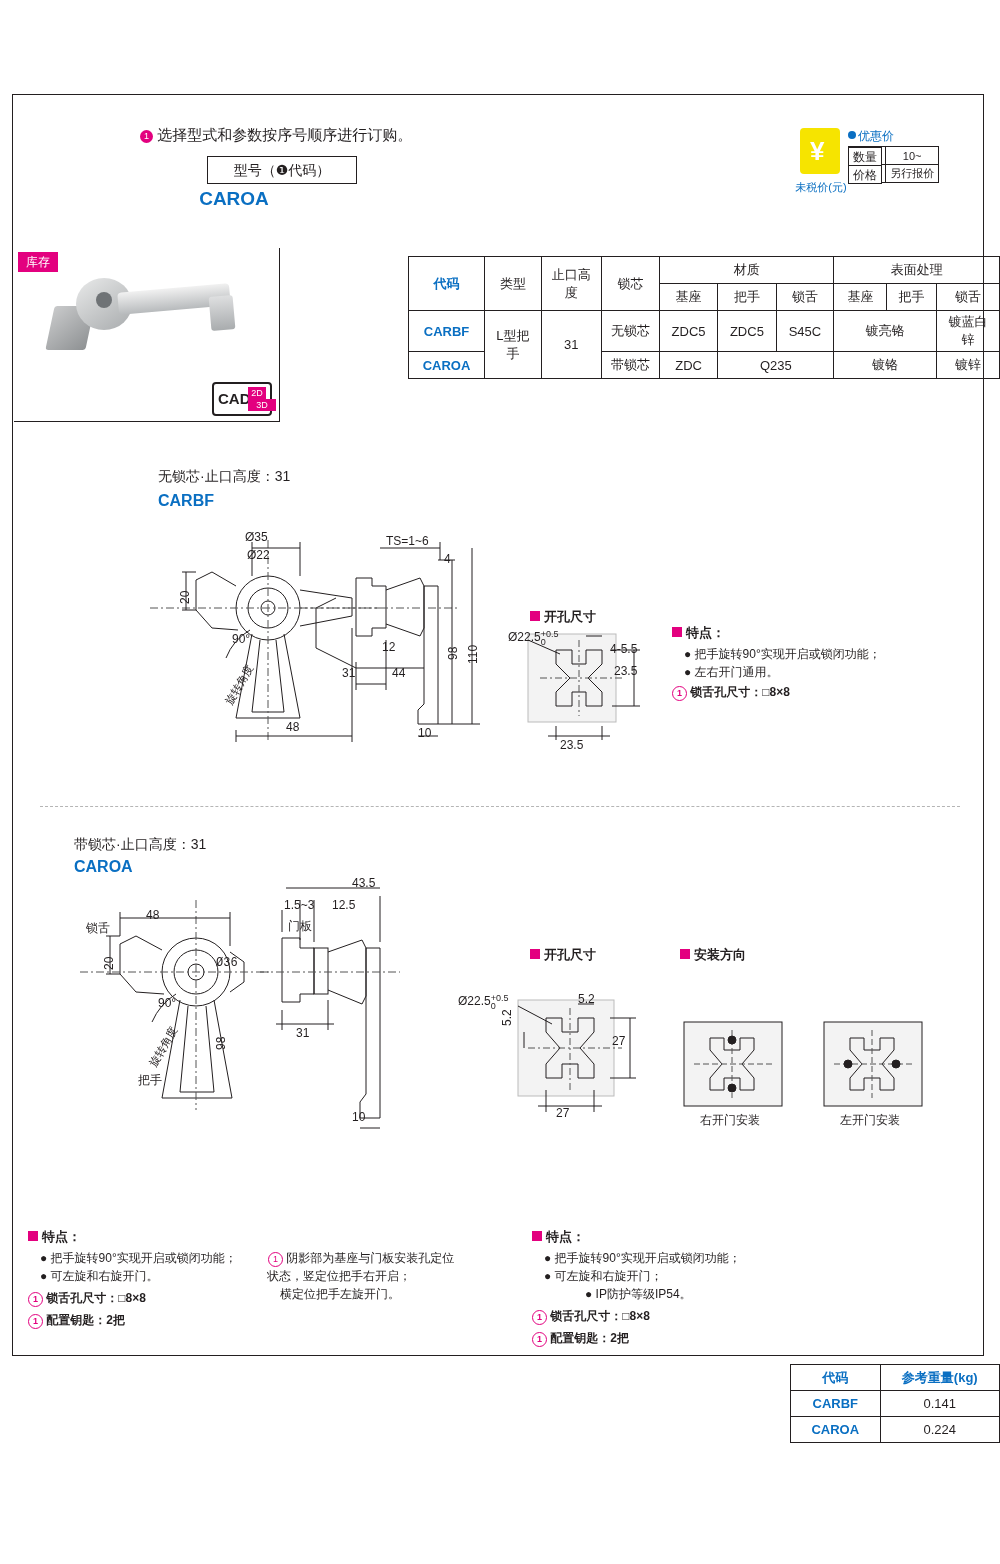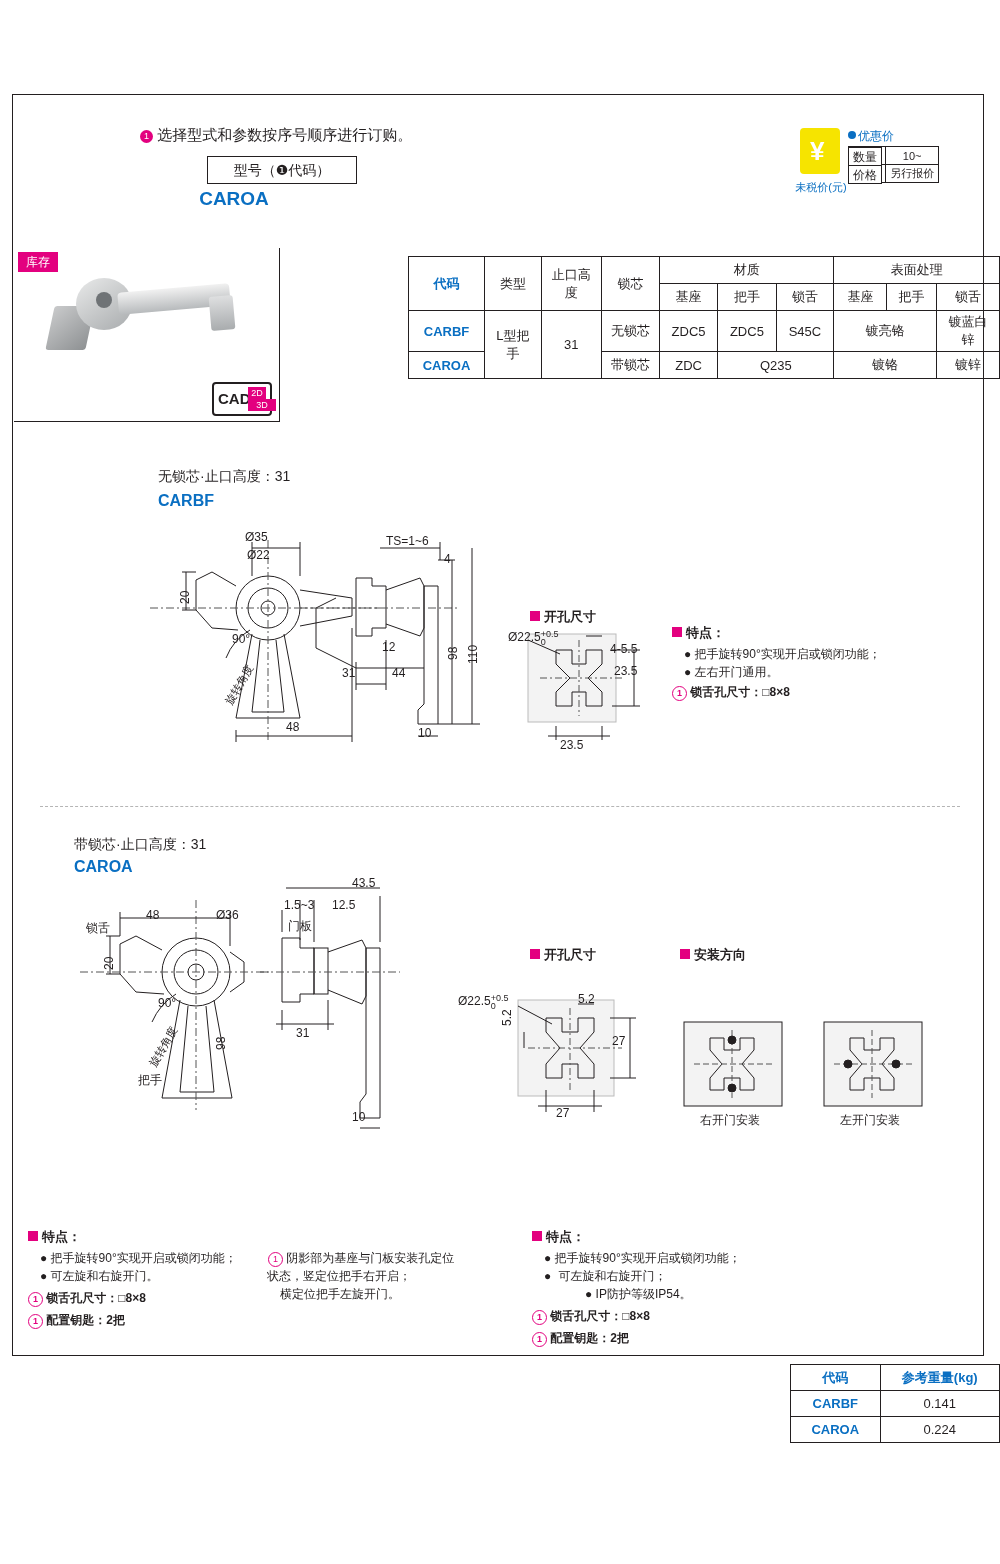--- a/index.html
+++ b/index.html
@@ -313,21 +313,21 @@
       <line x1="120" y1="936" x2="120" y2="912"></line>
       <line x1="230" y1="946" x2="230" y2="912"></line>
       <line x1="120" y1="936" x2="106" y2="936"></line>
       <line x1="120" y1="974" x2="106" y2="974"></line>
       <line x1="110" y1="936" x2="110" y2="974"></line>
       <path d="M152 1022 A 62 62 0 0 1 176 994"></path>
     </g>
   </svg>
   <div class="lbl" style="left:86px;top:920px;">锁舌</div>
   <div class="dim" style="left:146px;top:908px;">48</div>
-  <div class="dim" style="left:216px;top:908px;">Ø36</div>
+  <div class="dim" style="left:216px;top:956px;font-family:Liberation Mono, monospace;">Ø36</div>
   <div class="dimv" style="left:102px;top:970px;">20</div>
   <div class="dim" style="left:158px;top:996px;">90°</div>
   <div class="dimv" style="left:146px;top:1062px;font-size:11px;transform:rotate(-60deg);transform-origin:left top;">旋转角度</div>
   <div class="lbl" style="left:138px;top:1072px;">把手</div>
   <div class="dimv" style="left:214px;top:1050px;">98</div>
 
   <svg width="1000" height="1564" style="pointer-events:none">
     <g stroke="#231f20" fill="none" stroke-width="1">
       <path d="M282 938 L282 1002 L300 1002 L300 994 L314 994 L314 948 L300 948 L300 938 Z"></path>
       <rect x="314" y="948" width="14" height="46"></rect>
@@ -412,21 +412,21 @@
   <div class="feat-li" style="left:28px;top:1312px;font-weight:bold;"><span class="pinkno">1</span> <span>配置钥匙：2把</span></div>
 
   <div class="feat-li" style="left:268px;top:1250px;"><span class="pinkno">1</span> <span>阴影部为基座与门板安装孔定位</span></div>
   <div class="feat-li" style="left:267px;top:1268px;">状态，竖定位把手右开启；</div>
   <div class="feat-li" style="left:280px;top:1286px;">横定位把手左旋开门。</div>
 
   <div class="feat-title" style="left:532px;top:1228px;">
     <span class="sq-pink"></span><span>特点：</span>
   </div>
   <div class="feat-li" style="left:544px;top:1250px;">● <span>把手旋转90°实现开启或锁闭功能；</span></div>
-  <div class="feat-li" style="left:544px;top:1268px;font-family:Liberation Mono, monospace;">● <span>可左旋和右旋开门；</span></div>
+  <div class="feat-li" style="left:544px;top:1268px;">● <span>可左旋和右旋开门；</span></div>
   <div class="feat-li" style="left:544px;top:1286px;margin-left:41px;">● <span>IP防护等级IP54。</span></div>
   <div class="feat-li" style="left:532px;top:1308px;font-weight:bold;"><span class="pinkno">1</span> <span>锁舌孔尺寸：□8×8</span></div>
   <div class="feat-li" style="left:532px;top:1330px;font-weight:bold;"><span class="pinkno">1</span> <span>配置钥匙：2把</span></div>
 
   <table class="wtable">
     <tbody>
         <tr>
       <th style="width:78px">代码</th>
       <th style="width:110px">参考重量(kg)</th>
     </tr>

